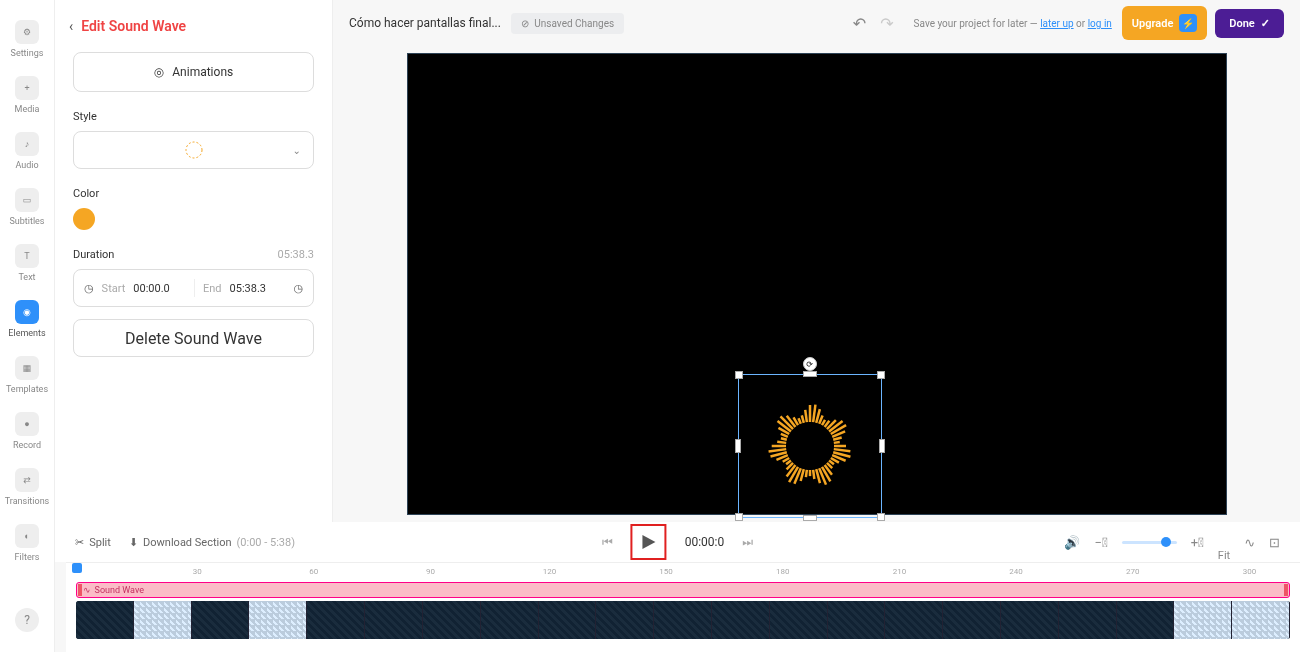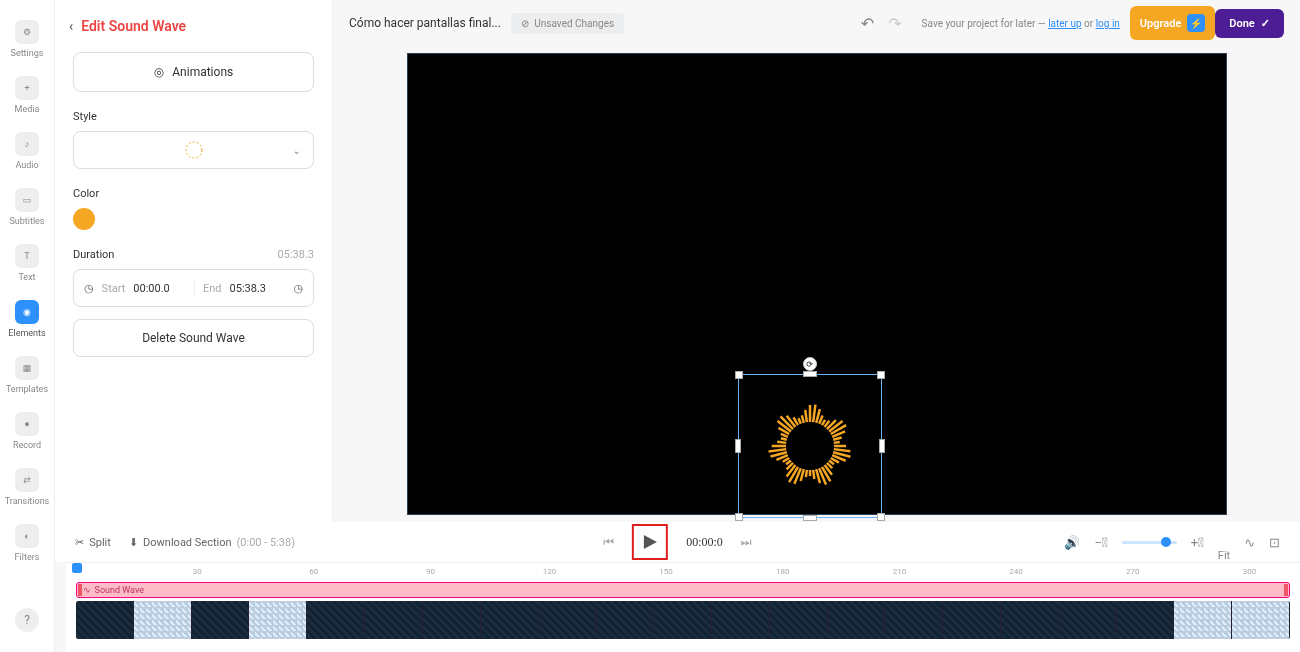--- a/index.html
+++ b/index.html
@@ -27,32 +27,32 @@
 .control-row { border: 1px solid #ddd; border-radius: 8px; height: 38px; display: flex; align-items: center; font-size: 11px; color: #666; }
 .control-half { flex: 1; display: flex; align-items: center; justify-content: space-between; padding: 0 14px; }
 .control-div { width: 1px; height: 18px; background: #eee; }
 .duration-row { display: flex; justify-content: space-between; font-size: 11px; color: #333; margin-bottom: 8px; }
 .duration-val { color: #aaa; }
 .time-row { border: 1px solid #ddd; border-radius: 8px; height: 38px; display: flex; align-items: center; font-size: 11px; color: #666; padding: 0 10px; }
 .time-half { flex: 1; display: flex; align-items: center; gap: 8px; }
 .time-half .tlabel { color: #aaa; }
 .time-half .tval { color: #333; }
 .time-div { width: 1px; height: 18px; background: #eee; margin: 0 8px; }
-.delete-btn { border: 1px solid #ddd; border-radius: 8px; height: 38px; display: flex; align-items: center; justify-content: center; font-size: 12px; color: #333; margin-top: 12px; cursor: pointer; }
+.delete-btn { border: 1px solid #ddd; border-radius: 8px; height: 38px; display: flex; align-items: center; justify-content: center; font-size: 16px; color: #333; margin-top: 12px; cursor: pointer; }
 
 
 .header-bar { position: absolute; left: 333px; right: 0; top: 0; height: 46px; display: flex; align-items: center; padding: 0 16px; }
 .project-title { font-size: 12px; color: #333; }
 .unsaved-pill { margin-left: 10px; background: #ecedef; border-radius: 4px; padding: 5px 10px; font-size: 10px; color: #888; display: flex; align-items: center; gap: 5px; }
 .header-spacer { flex: 1; }
 .undo-redo { display: flex; gap: 14px; font-size: 16px; color: #888; margin-right: 20px; }
 .undo-redo span { cursor: pointer; }
 .save-text { font-size: 10px; color: #888; margin-right: 10px; }
 .save-text a { color: #2e90fa; text-decoration: underline; cursor: pointer; }
-.upgrade-btn { background: #f5a623; color: #fff; font-size: 11px; font-weight: 600; padding: 8px 10px; border-radius: 6px; display: flex; align-items: center; gap: 6px; cursor: pointer; margin-right: 0; }
+.upgrade-btn { background: #f5a623; color: #fff; font-size: 11px; font-weight: 600; padding: 8px 10px; border-radius: 6px; display: flex; align-items: center; gap: 6px; cursor: pointer; margin-right: 8px; }
 .upgrade-btn .bolt { background: #2e90fa; width: 18px; height: 18px; border-radius: 4px; display: flex; align-items: center; justify-content: center; font-size: 10px; }
 .done-btn { background: #4c1d95; color: #fff; font-size: 11px; font-weight: 600; padding: 8px 14px; border-radius: 6px; display: flex; align-items: center; gap: 6px; cursor: pointer; }
 
 
 .canvas-area { position: absolute; left: 333px; right: 0; top: 46px; bottom: 130px; display: flex; align-items: center; justify-content: center; }
 .video-canvas { width: 820px; height: 462px; background: #000; position: relative; border: 1px solid #88c7ff55; }
 .selection-box { position: absolute; left: 330px; top: 320px; width: 144px; height: 144px; border: 1px solid #6bb5ff; }
 .sel-handle { width: 8px; height: 8px; background: #fff; border: 1px solid #aaa; position: absolute; }
 .sel-handle.tl { left: -4px; top: -4px; } .sel-handle.tr { right: -4px; top: -4px; }
 .sel-handle.bl { left: -4px; bottom: -4px; } .sel-handle.br { right: -4px; bottom: -4px; }
@@ -63,21 +63,21 @@
 .rotate-handle { position: absolute; left: 50%; top: -18px; transform: translateX(-50%); width: 14px; height: 14px; border-radius: 50%; background: #fff; border: 1px solid #ccc; font-size: 8px; display: flex; align-items: center; justify-content: center; }
 .sound-wave-vis { position: absolute; left: 50%; top: 50%; transform: translate(-50%, -50%); }
 
 
 .bottom-bar { position: absolute; left: 55px; right: 0; bottom: 90px; height: 40px; display: flex; align-items: center; padding: 0 20px; background: #fff; font-size: 11px; color: #666; }
 .bb-btn { display: flex; align-items: center; gap: 5px; cursor: pointer; margin-right: 18px; }
 .bb-dl-range { color: #aaa; }
 .bb-center { position: absolute; left: 50%; transform: translateX(-50%); display: flex; align-items: center; gap: 18px; }
 .bb-play { width: 28px; height: 28px; display: flex; align-items: center; justify-content: center; cursor: pointer; }
 .bb-play-highlight { border: 2px solid #e02020; padding: 2px; }
-.bb-time { font-size: 12px; color: #333; font-family: Liberation Serif, serif; }
+.bb-time { font-size: 12px; color: #333; }
 .bb-skip { cursor: pointer; color: #aaa; font-size: 12px; }
 .bb-right { margin-left: auto; display: flex; align-items: center; gap: 14px; }
 .bb-icon { cursor: pointer; color: #888; font-size: 13px; }
 .zoom-slider { width: 55px; height: 3px; background: #cce4ff; position: relative; border-radius: 2px; }
 .zoom-slider .thumb { width: 10px; height: 10px; border-radius: 50%; background: #2e90fa; position: absolute; right: 6px; top: -4px; }
 
 
 .timeline { position: absolute; left: 66px; right: 0; bottom: 0; height: 90px; background: #fff; }
 .ruler { height: 20px; position: relative; font-size: 8px; color: #aaa; border-top: 1px solid #eee; }
 .ruler .tick { position: absolute; top: 4px; }

